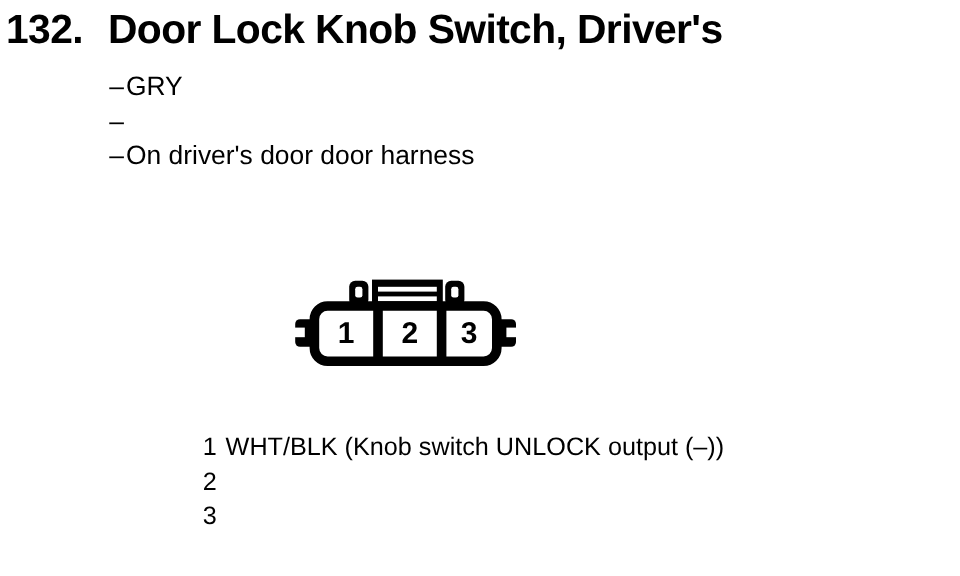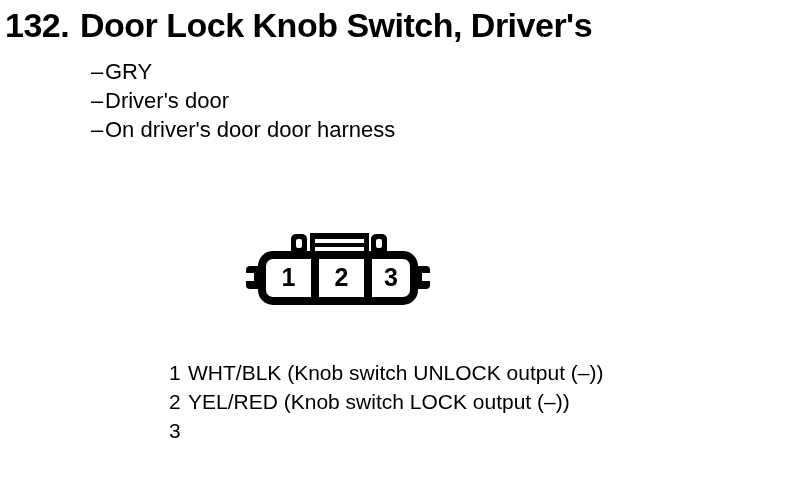--- a/index.html
+++ b/index.html
@@ -22,21 +22,21 @@
     left: 5px;
     top: 5px;
     font-size: 34px;
     font-weight: bold;
     line-height: 40px;
     letter-spacing: -0.5px;
     white-space: nowrap;
   }
   .title-text {
     position: absolute;
-    left: 80px;
+    left: 90px;
     top: 5px;
     font-size: 34px;
     font-weight: bold;
     line-height: 40px;
     letter-spacing: -0.5px;
     white-space: nowrap;
   }
   
   .details {
     position: absolute;
@@ -95,21 +95,20 @@
   <span class="title-number">132.</span>
   <span class="title-text">Door Lock Knob Switch, Driver's</span>
 
   <div class="details">
     <div class="detail-row">
       <span class="detail-dash">–</span>
       <span>GRY</span>
     </div>
     <div class="detail-row">
       <span class="detail-dash">–</span>
-      <span>Driver's door</span>
     </div>
     <div class="detail-row">
       <span class="detail-dash">–</span>
       <span>On driver's door door harness</span>
     </div>
   </div>
 
   <svg class="connector-svg" viewBox="0 0 192 82">
 
     <rect x="49" y="5" width="16" height="21" rx="5" fill="#000"></rect>
@@ -137,20 +136,19 @@
     <text x="149" y="57" text-anchor="middle">3</text>
   </svg>
 
   <div class="pinout">
     <div class="pin-row">
       <span class="pin-num">1</span>
       <span class="pin-desc">WHT/BLK (Knob switch UNLOCK output (–))</span>
     </div>
     <div class="pin-row">
       <span class="pin-num">2</span>
-      <span class="pin-desc">YEL/RED (Knob switch LOCK output (–))</span>
     </div>
     <div class="pin-row">
       <span class="pin-num">3</span>
     </div>
   </div>
 
 </div>
 
 </body></html>

